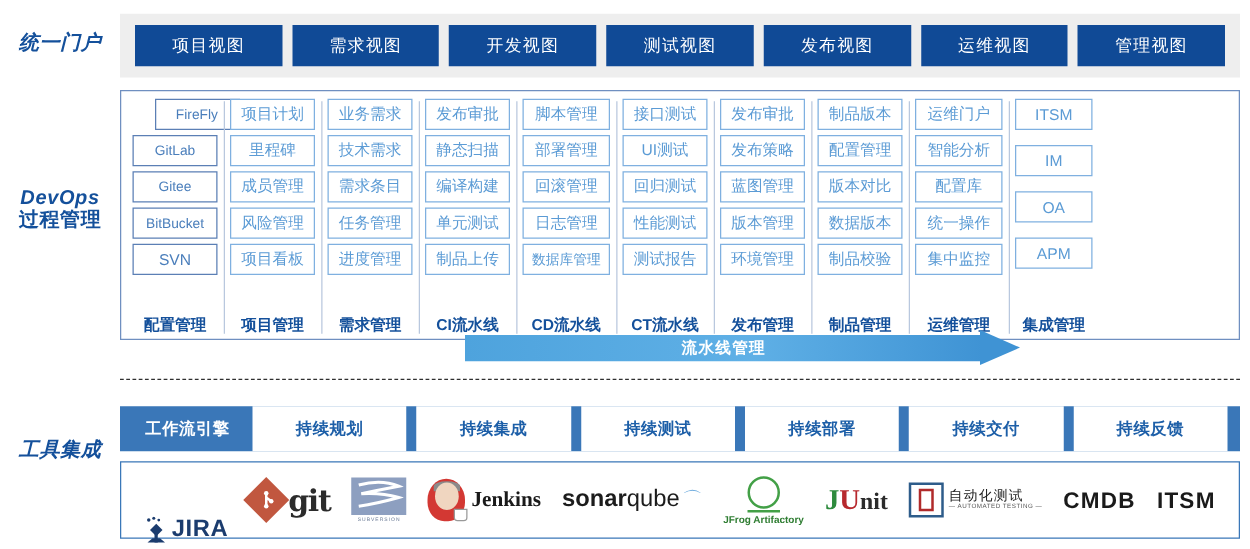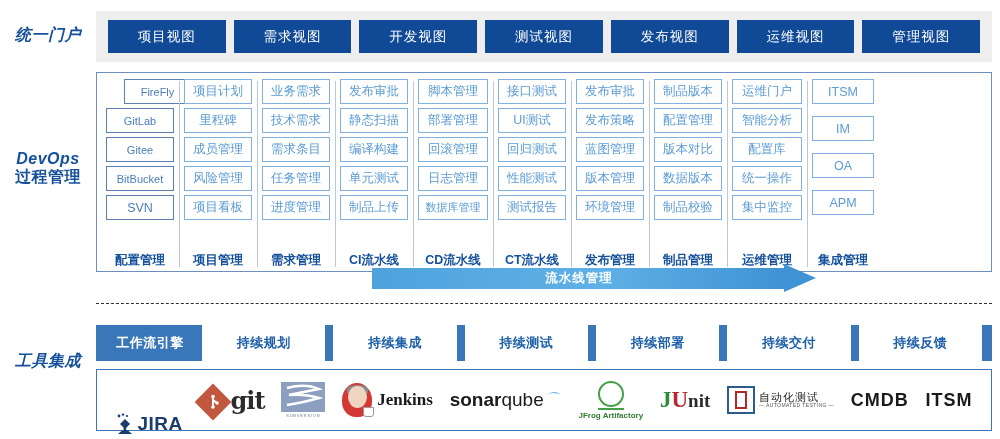--- a/index.html
+++ b/index.html
@@ -139,21 +139,21 @@
     display:flex;align-items:center;justify-content:space-around;
     padding:0 10px;
   }
   .logo{
     display:flex;align-items:center;justify-content:center;
     height:44px;flex:0 0 auto;
   }
 
   
   .jira{color:#1b3c6e;font-weight:bold;font-size:19px;letter-spacing:.5px;display:flex;align-items:center;gap:2px;margin-top:48px;}
-  .git{display:flex;align-items:flex-end;gap:5px;}
+  .git{display:flex;align-items:center;gap:5px;}
   .git-mark{width:26px;height:26px;background:#c1573f;transform:rotate(45deg);display:flex;align-items:center;justify-content:center;}
   .git-text{font-family:"DejaVu Serif",serif;font-weight:bold;font-size:24px;color:#2b2b2b;letter-spacing:-1px;}
   .svn{display:flex;flex-direction:column;align-items:center;}
   .svn-box{width:44px;height:30px;background:#8d9fc0;display:flex;align-items:center;justify-content:center;overflow:hidden;}
   .svn-cap{font-size:4px;letter-spacing:.8px;color:#6a7a95;margin-top:1px;}
   .jenkins{display:flex;align-items:center;gap:5px;}
   .jk-head{width:30px;height:34px;border-radius:50% 50% 45% 45%;background:#d33833;position:relative;display:flex;align-items:center;justify-content:center;}
   .jk-face{width:19px;height:22px;border-radius:50%;background:#f0d6c0;position:relative;top:-3px;}
   .jk-hair{position:absolute;top:2px;width:21px;height:8px;border-radius:50% 50% 0 0;background:#8a8a8a;}
   .jk-cup{position:absolute;right:-2px;bottom:0;width:9px;height:8px;background:#ffffff;border:1px solid #999;border-radius:0 0 3px 3px;}

